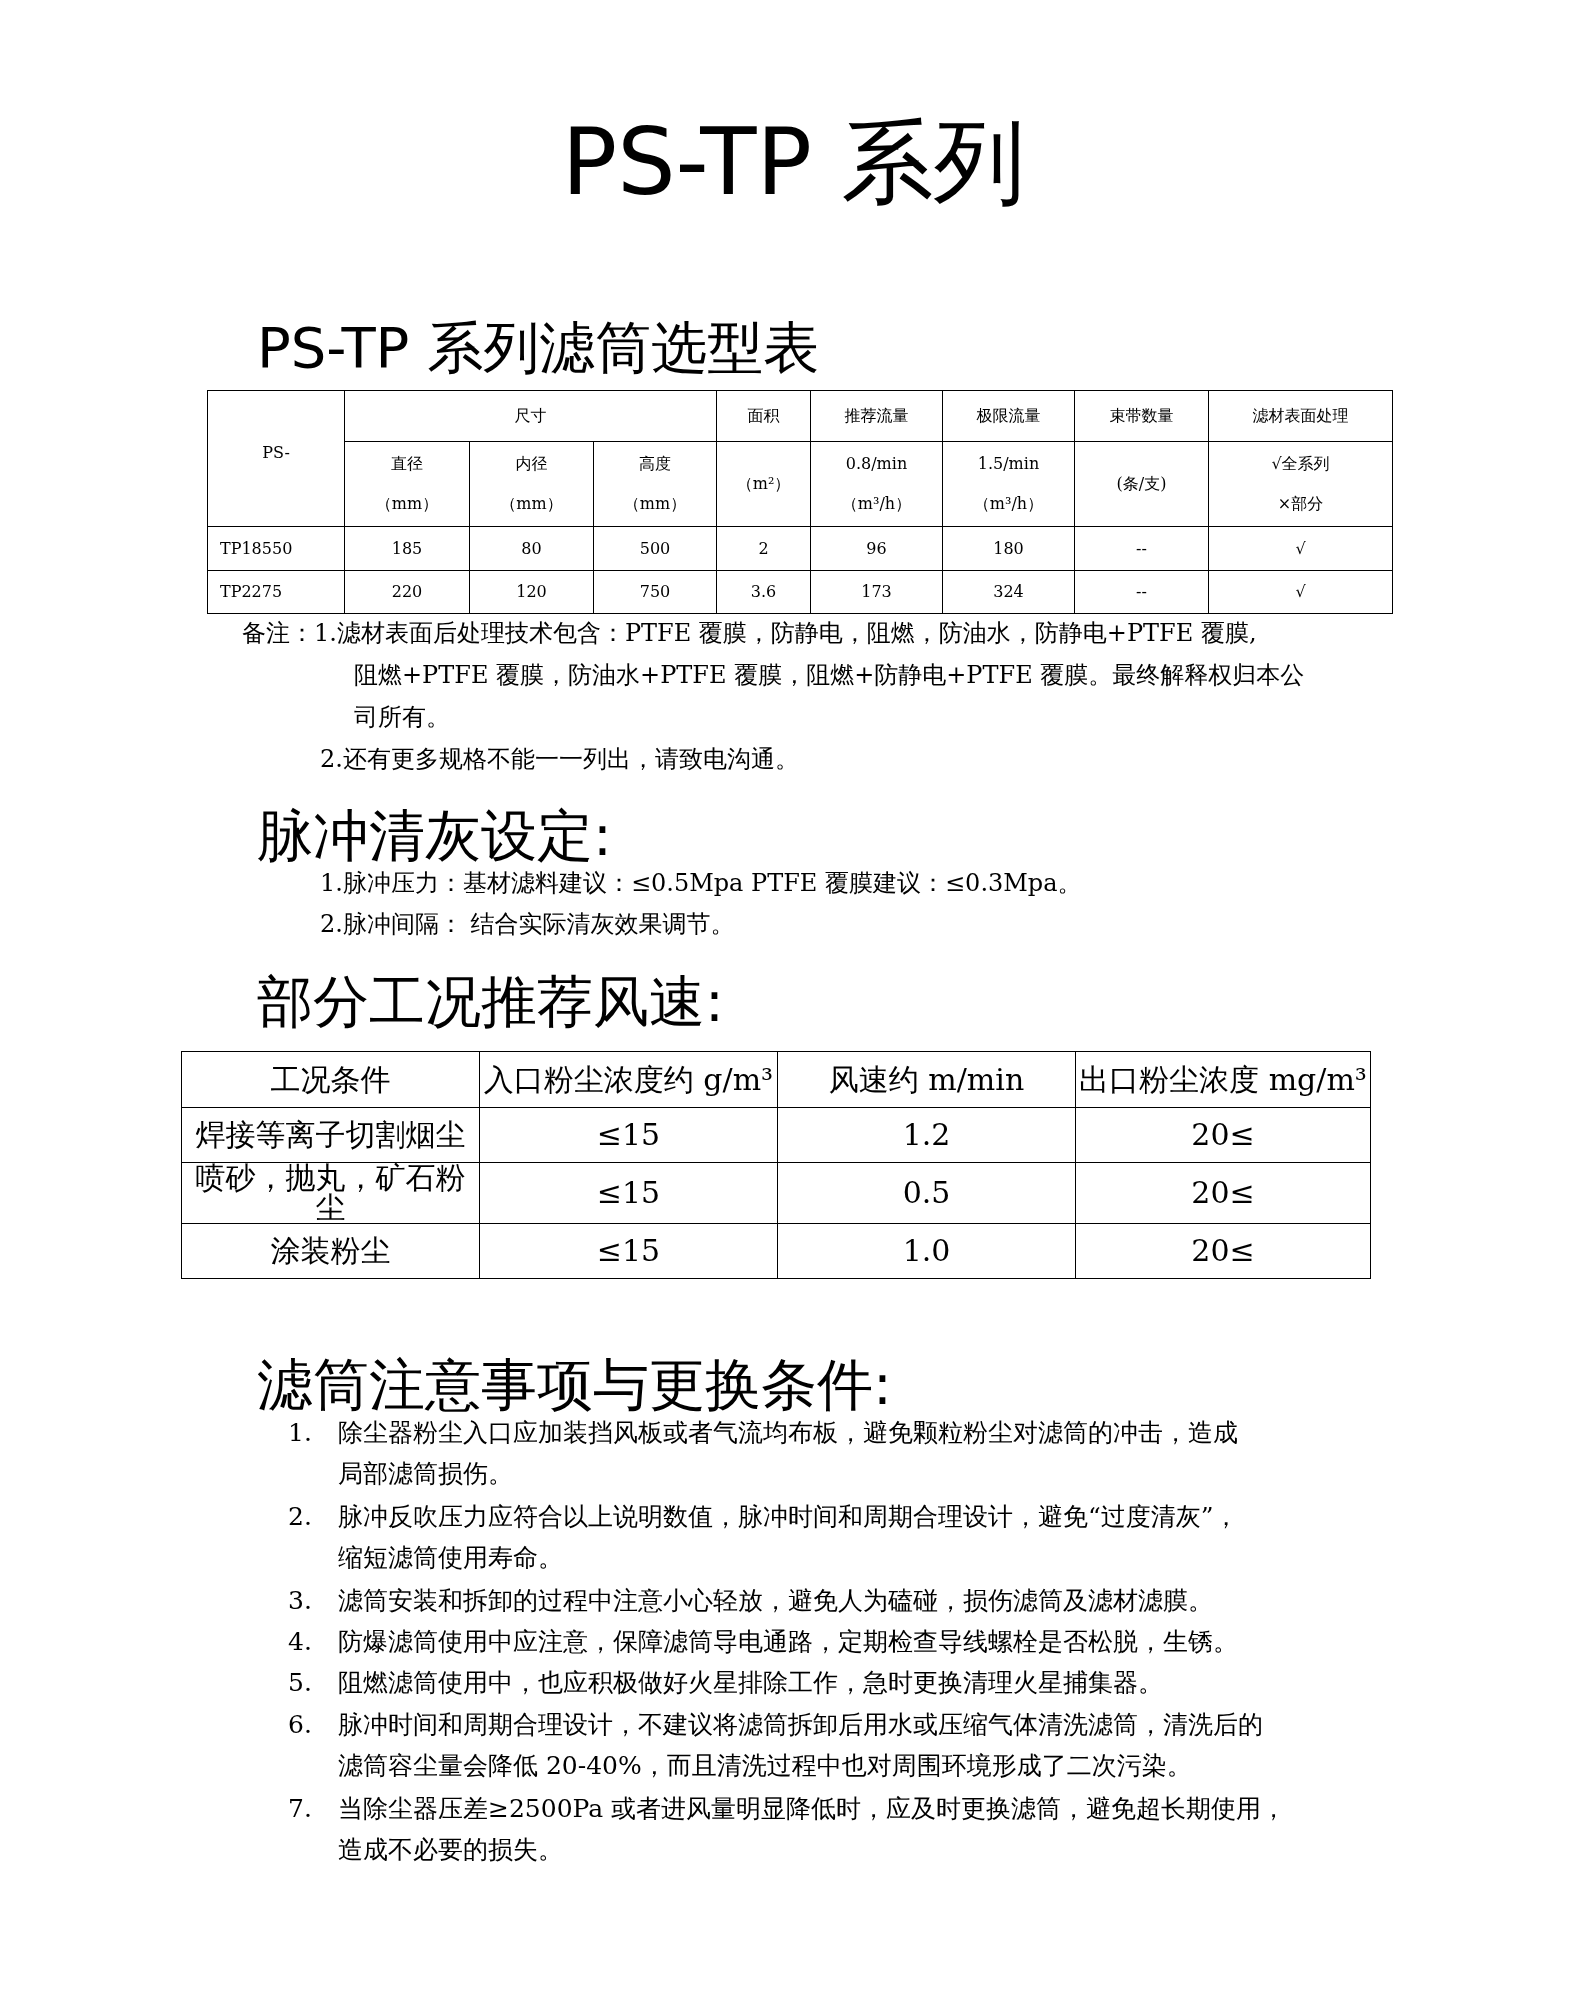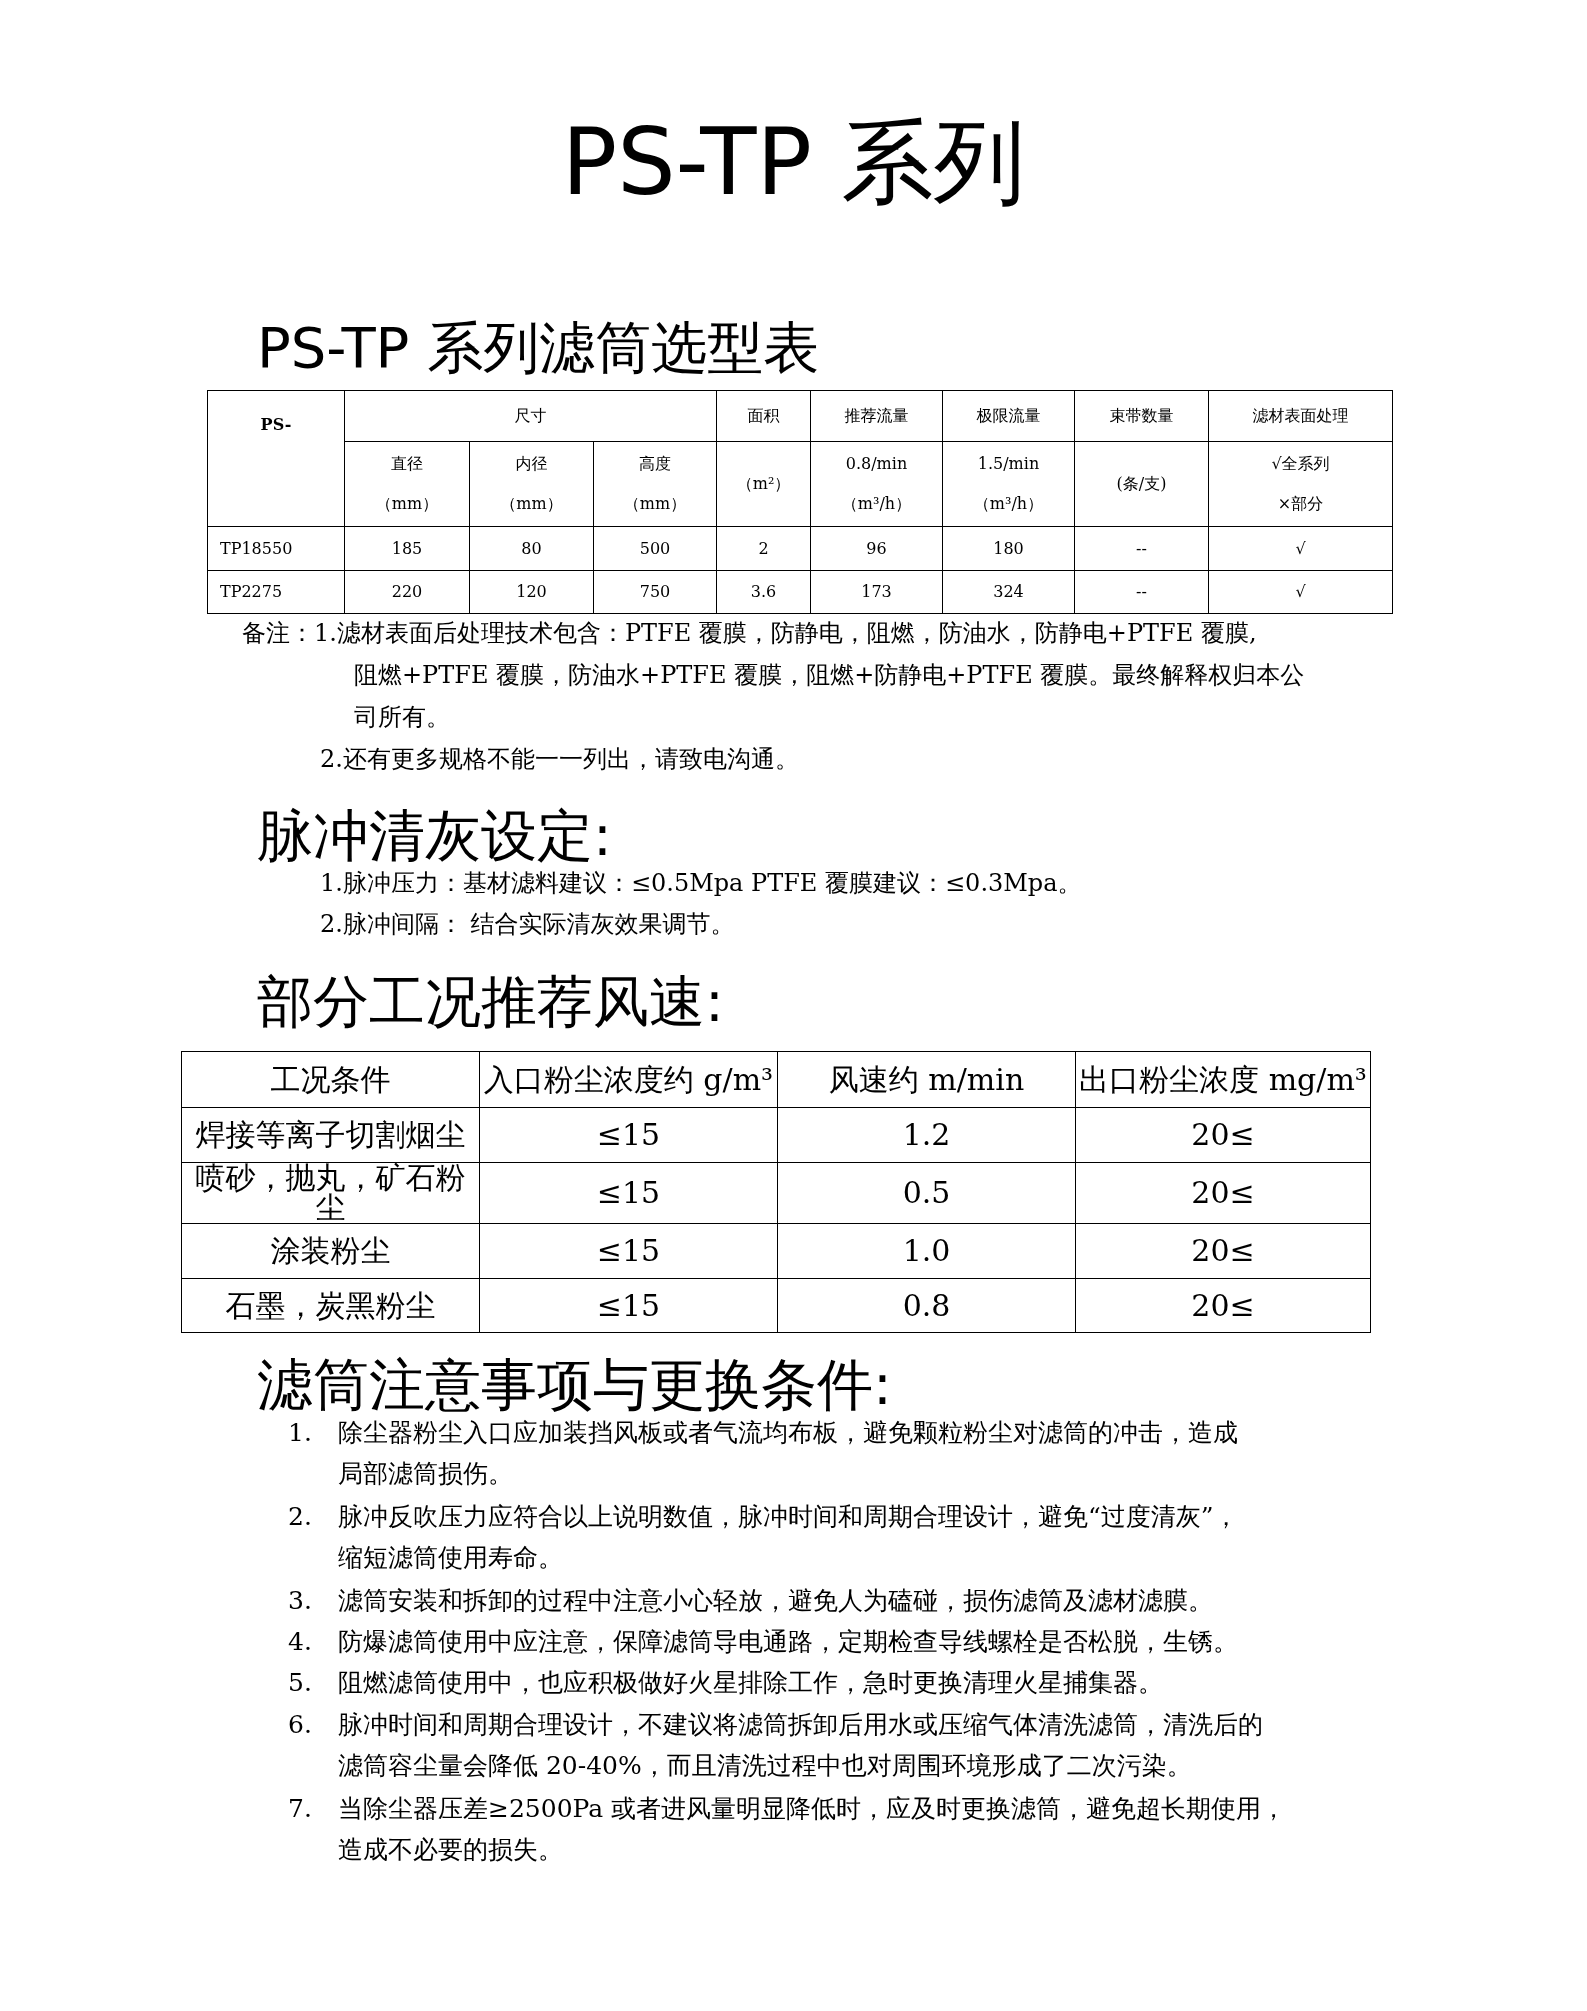--- a/index.html
+++ b/index.html
@@ -30,21 +30,21 @@
       <col style="width:124px">
       <col style="width:123px">
     <col style="width:94px">
       <col style="width:132px">
       <col style="width:132px">
       <col style="width:134px">
       <col style="width:184px">
   </colgroup>
   <tbody>
       <tr style="height:51px">
-    <td rowspan="2" style="vertical-align:top; padding-top:14px;font-weight:bold;">PS-</td>
+    <td rowspan="2" style="vertical-align:top; padding-top:42px;">PS-</td>
     <td colspan="3">尺寸</td>
     <td>面积</td>
     <td>推荐流量</td>
     <td>极限流量</td>
     <td>束带数量</td>
     <td>滤材表面处理</td>
   </tr>
   <tr style="height:85px">
     <td>
           <div>直径</div>
@@ -136,26 +136,20 @@
     <td>≤15</td>
     <td>0.5</td>
     <td>20≤</td>
   </tr>
   <tr style="height:55px">
     <td>涂装粉尘</td>
     <td>≤15</td>
     <td>1.0</td>
     <td>20≤</td>
   </tr>
-  <tr style="height:54px">
-    <td>石墨，炭黑粉尘</td>
-    <td>≤15</td>
-    <td>0.8</td>
-    <td>20≤</td>
-  </tr>
 </tbody>
   </table>
 
 <h2 class="abs h2" style="left:240px; top:1333px;">滤筒注意事项与更换条件:</h2>
 
 <div class="abs" style="left:288px; top:1412px; width:1080px; height:460px;">
   <div class="abs list-item" style="top:0; width:1080px;">
     <span class="num">1.</span>
     <span class="txt">除尘器粉尘入口应加装挡风板或者气流均布板，避免颗粒粉尘对滤筒的冲击，造成</span>
     <span class="txt" style="top:41px;">局部滤筒损伤。</span>

